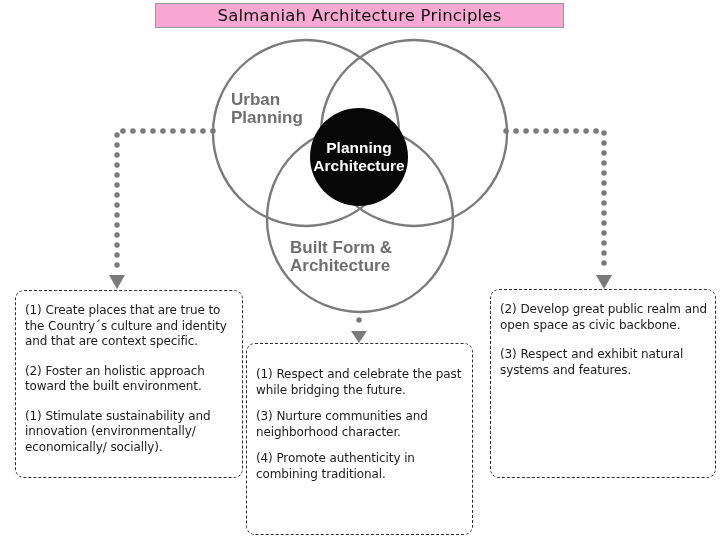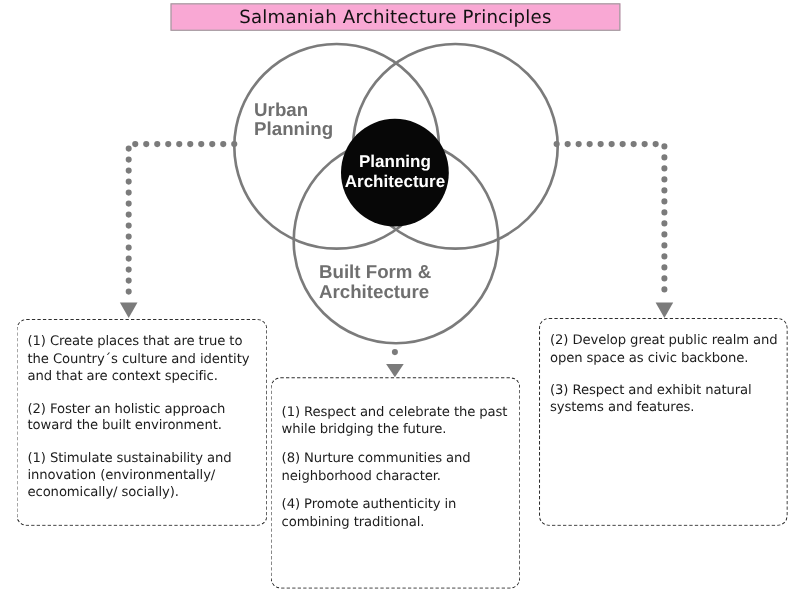--- a/index.html
+++ b/index.html
@@ -85,21 +85,21 @@
 Architecture</div>
 
   <div class="info-box box-left">
     <p>(1) Create places that are true to the Country´s culture and identity and that are context specific.</p>
     <p>(2) Foster an holistic approach toward the built environment.</p>
     <p>(1) Stimulate sustainability and innovation (environmentally/ economically/ socially).</p>
   </div>
 
   <div class="info-box box-middle">
     <p>(1) Respect and celebrate the past while bridging the future.</p>
-    <p>(8) Nurture communities and neighborhood character.</p>
+    <p>(3) Nurture communities and neighborhood character.</p>
     <p>(4) Promote authenticity in combining traditional.</p>
   </div>
 
   <div class="info-box box-right">
     <p>(2) Develop great public realm and open space as civic backbone.</p>
     <p>(3) Respect and exhibit natural systems and features.</p>
   </div>
 
 </div>
 

